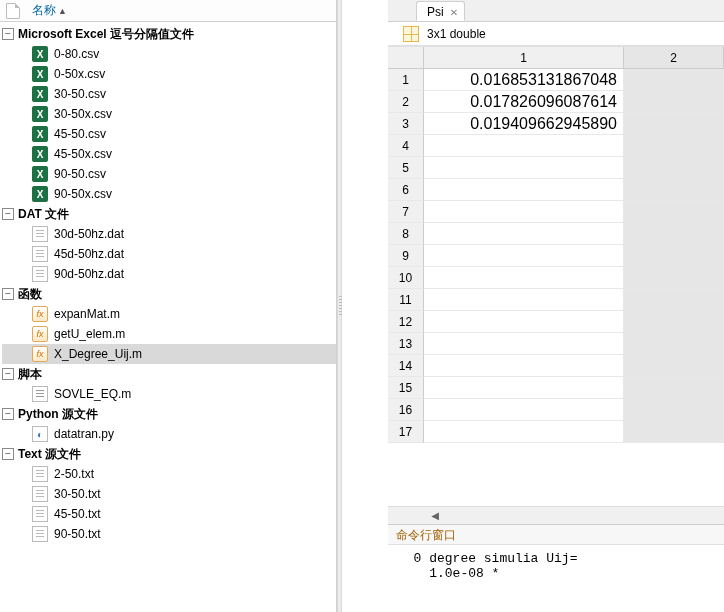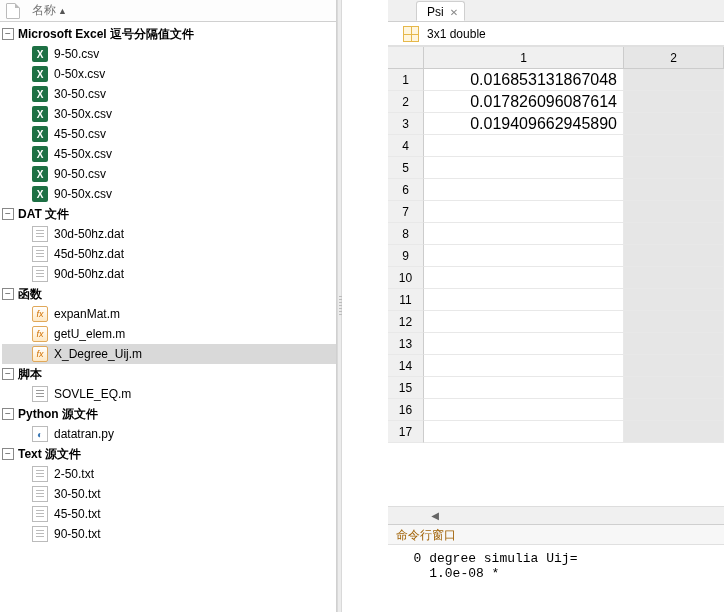--- a/index.html
+++ b/index.html
@@ -38,21 +38,21 @@
     background: #fff;
   }
   .page-icon::after {
     content:"";
     position:absolute; right:-1px; top:-1px;
     border-top: 5px solid #fdfdfd;
     border-left: 5px solid #bbb;
   }
   .col-label {
     font-size: 12px;
-    color: #737373;
+    color: #0369a1;
   }
   .sort-arrow {
     font-size: 9px;
     margin-left: 2px;
     color: #555;
   }
   .tree {
     flex: 1;
     overflow-y: auto;
     padding: 2px 0 2px 2px;
@@ -293,21 +293,21 @@
     <span class="col-label">名称</span>
     <span class="sort-arrow">▲</span>
   </div>
   <div class="tree" id="tree">
       <div class="group-row">
         <span class="toggle">−</span>
         <span class="group-label">Microsoft Excel 逗号分隔值文件</span>
       </div>
       <div class="item-row">
         <span class="file-icon excel-icon"></span>
-        <span class="item-label">9-50.csv</span>
+        <span class="item-label">0-80.csv</span>
       </div>
       <div class="item-row">
         <span class="file-icon excel-icon"></span>
         <span class="item-label">0-50x.csv</span>
       </div>
       <div class="item-row">
         <span class="file-icon excel-icon"></span>
         <span class="item-label">30-50.csv</span>
       </div>
       <div class="item-row">

